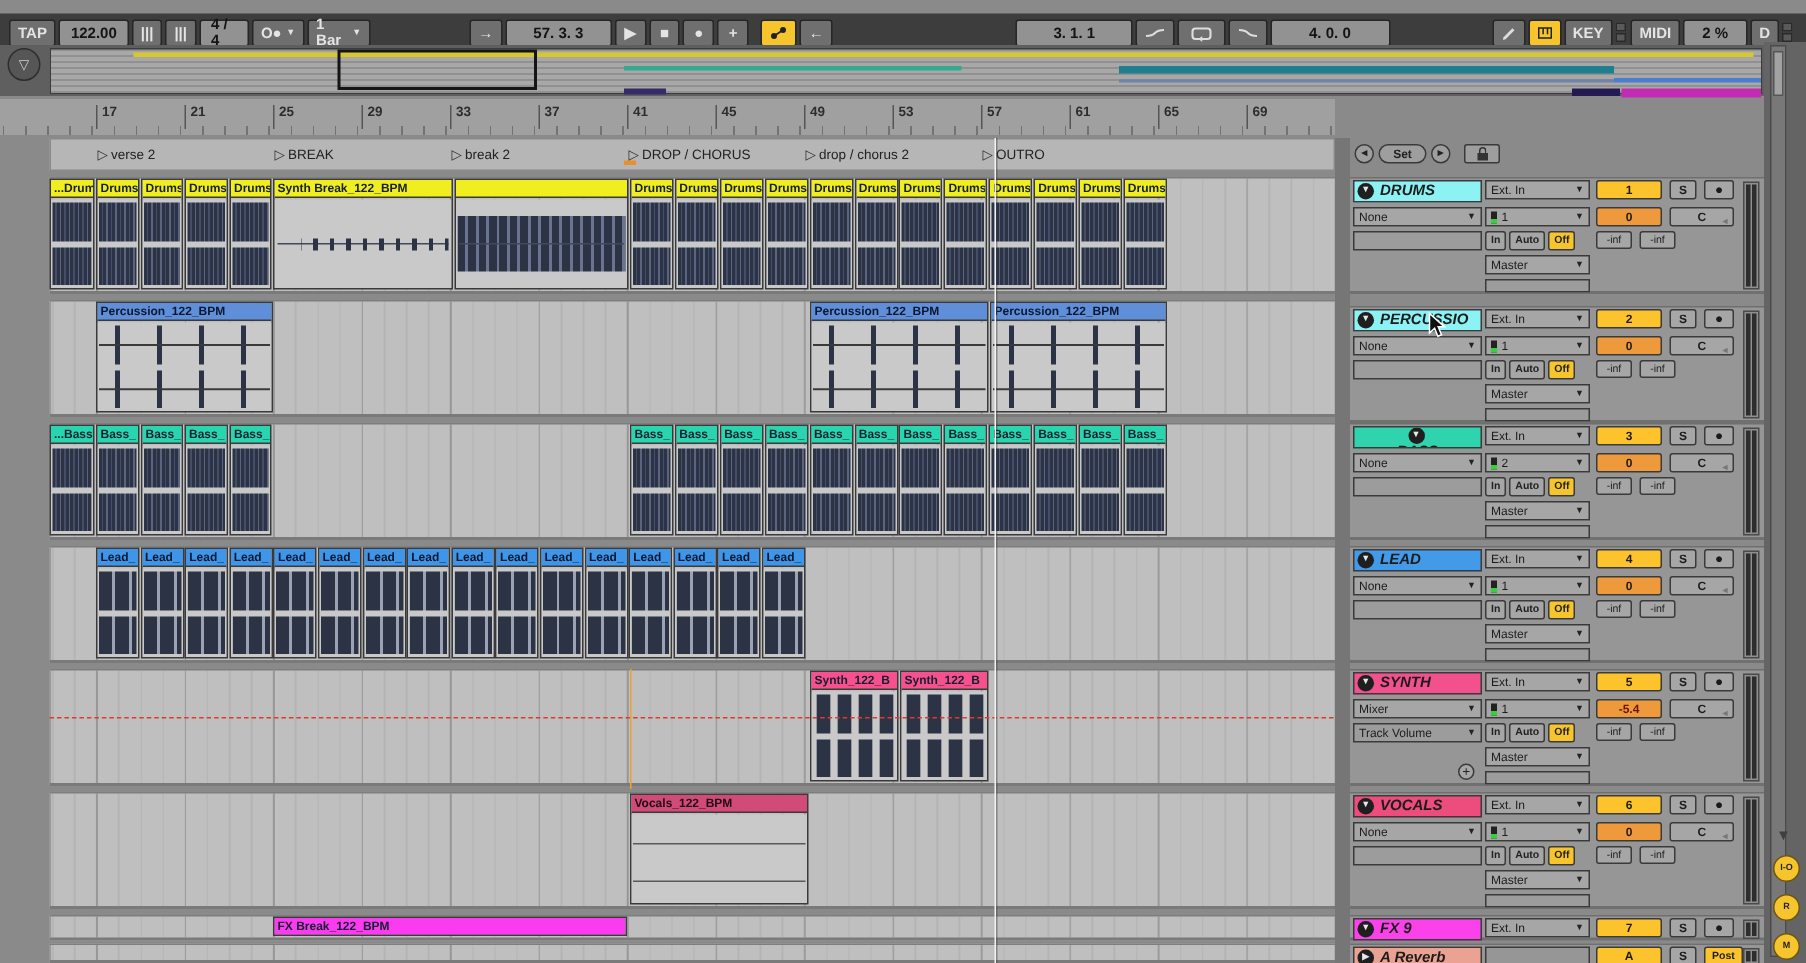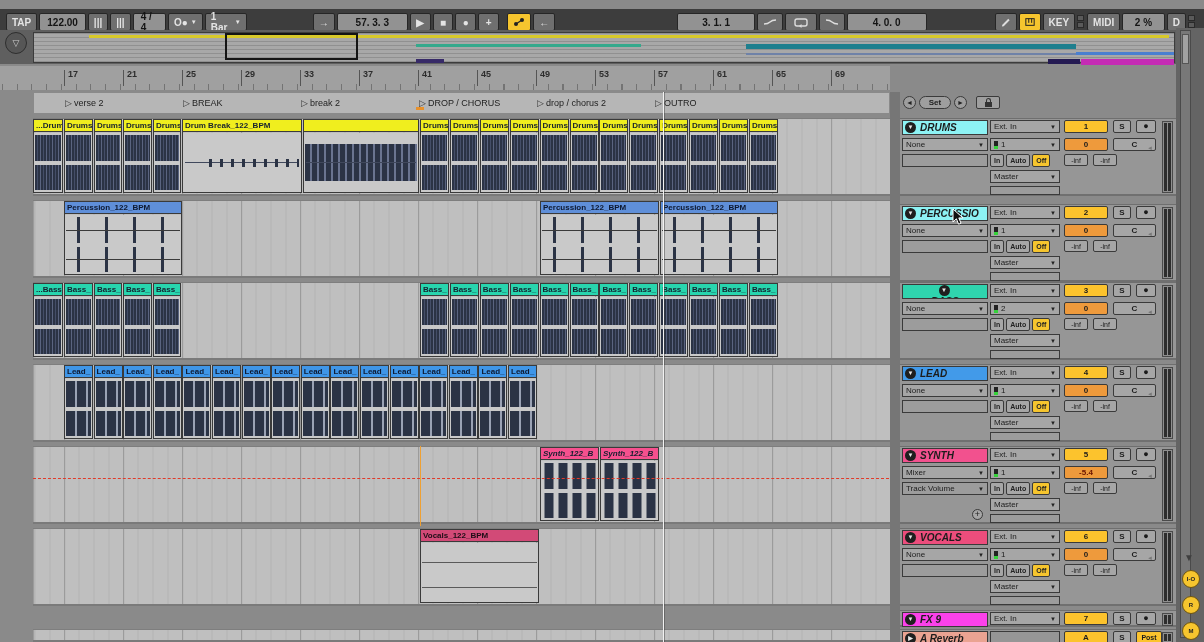--- a/index.html
+++ b/index.html
@@ -42,21 +42,21 @@
  background-image:repeating-linear-gradient(90deg,rgba(0,0,0,.16) 0 1px,transparent 1px 59px),
                   repeating-linear-gradient(90deg,rgba(0,0,0,.06) 0 1px,transparent 1px 14.75px);
  background-position:31px 0,1.5px 0;}
 .clip{position:absolute;top:0;bottom:1px;border:1px solid #3a3a3a;overflow:hidden;}
 .clip .hd{height:12px;font-size:8px;font-weight:bold;line-height:11px;padding:0 2px;overflow:hidden;white-space:nowrap;color:#15202f;border-bottom:1px solid #3a3a3a;}
 .clip .bd{position:absolute;top:13px;left:0;right:0;bottom:0;background:#c9c9c9;}
 .c-drums .hd{background:#f0ee1e;}
 .c-perc .hd{background:#5f8fd9;color:#0d1830;}
 .c-bass .hd{background:#28d5ae;}
 .c-lead .hd{background:#3f96e8;color:#0d1830;}
-.c-synth .hd{background:#f6508e;font-style:italic;}
+.c-synth .hd{background:#f6508e;}
 .c-vocals .hd{background:#d24a77;color:#1d0d16;}
 .c-fx .hd{background:#fb3bf0;}
 .wfh{position:absolute;left:1px;right:1px;height:calc(50% - 4px);}
 .wfh.t{top:2px;}.wfh.b{bottom:2px;}
 .dense .wfh{background:repeating-linear-gradient(90deg,#2b3345 0 2px,#444e68 2px 3px,#2b3345 3px 5px,#5a6480 5px 6px);}
 .spike .wfh{background:
  linear-gradient(to bottom,transparent calc(50% - .5px),#3a3a3a calc(50% - .5px),#3a3a3a calc(50% + .5px),transparent calc(50% + .5px)),
  repeating-linear-gradient(90deg,transparent 0 11px,#2b3345 11px 14px,transparent 14px 28px);}
 .lead .wfh{background:repeating-linear-gradient(90deg,#2b3345 0 9px,#9aa2b4 9px 11px);}
 .synth .wfh{background:repeating-linear-gradient(90deg,transparent 0 2px,#2b3345 3px 11px,transparent 12px 14px);}
@@ -292,21 +292,21 @@
           </div>
         </div>
         <div class="clip c-drums" style="left: 120px; width: 28px;">
           <div class="hd">Drums</div>
           <div class="bd dense">
             <div class="wfh t"></div>
             <div class="wfh b"></div>
           </div>
         </div>
         <div class="clip c-drums" style="left: 149px; width: 120px;">
-          <div class="hd">Drum Break_122_BPM</div>
+          <div class="hd">Synth Break_122_BPM</div>
           <div class="bd break">
             <div class="mid"></div>
             <div class="dots"></div>
           </div>
         </div>
         <div class="clip c-drums" style="left: 270px; width: 116px;">
           <div class="hd"></div>
           <div class="bd break2">
             <div class="band"></div>
             <div class="mid"></div>
@@ -671,20 +671,26 @@
           </div>
         </div>
       </div>
       <div class="lane" style="top: 528px; height: 78px;">
         <div class="clip c-vocals" style="left: 387px; width: 119px;">
           <div class="hd">Vocals_122_BPM</div>
           <div class="bd vocals">
             <div class="l1"></div>
             <div class="l2"></div>
           </div>
+        </div>
+      </div>
+      <div class="lane" style="top: 610px; height: 17px;">
+        <div class="clip c-fx" style="left: 149px; width: 236px;">
+          <div class="hd">FX Break_122_BPM</div>
+          <div class="bd none"></div>
         </div>
       </div>
       <div class="lane" style="top: 629px; height: 13px;"></div>
     </div>
   <div id="automation-line" style="top: 478px;"></div>
   <div id="insert-line" style="left: 420px; top: 446px; height: 80px;"></div>
   <div id="playhead" style="left: 663px; top: 92px; height: 550px;"></div>
 
   <div id="gap-strip"></div>
   <div id="panel">

